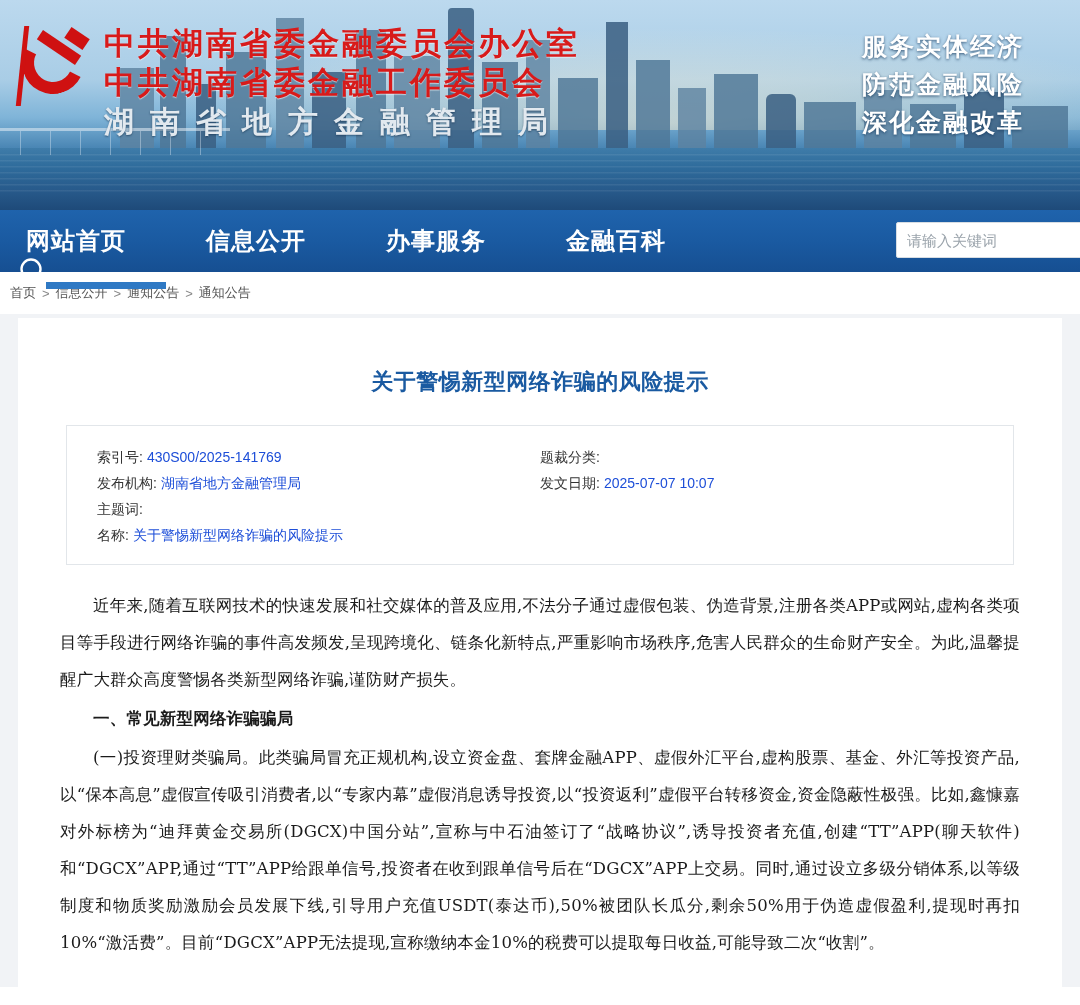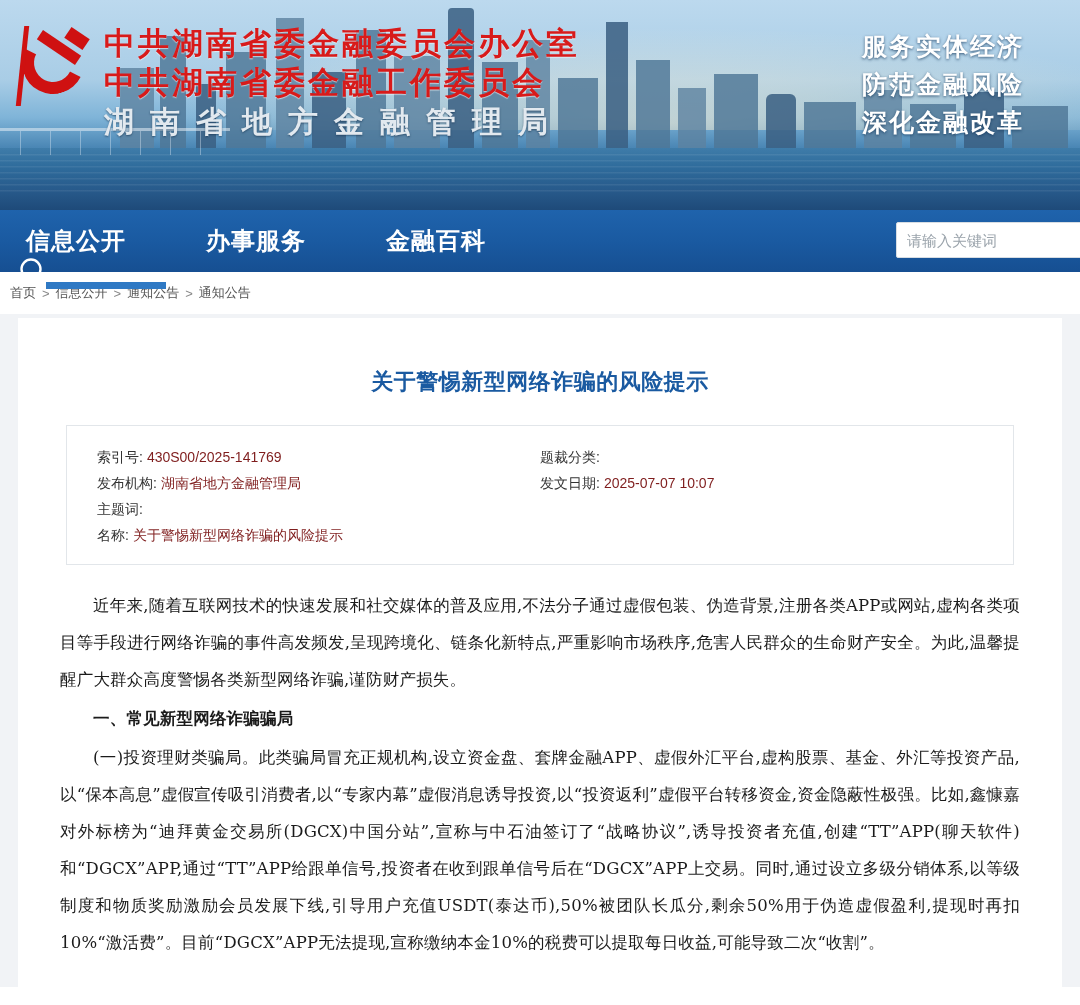--- a/index.html
+++ b/index.html
@@ -167,21 +167,21 @@
   }
   .meta-box {
     border: 1px solid #e2e6ea;
     padding: 18px 30px 16px;
     margin: 0 14px 22px;
   }
   .meta-grid { display: block; position: relative; }
   .meta-row { display: flex; font-size: 14px; color: #333; line-height: 26px; }
   .meta-col { width: 50%; display: flex; }
   .meta-k { color: #333; white-space: nowrap; }
-  .meta-v { color: #7f1d1d; margin-left: 4px; }
+  .meta-v { color: #1d4ed8; margin-left: 4px; }
 
   .body-text { padding: 0 8px; }
   .body-text p {
     margin: 0 0 2px;
     font-family: "DejaVu Serif", "Liberation Serif", serif;
     font-size: 16.5px;
     line-height: 37px;
     color: #1b1b1b;
     text-align: justify;
     text-indent: 2em;
@@ -247,20 +247,21 @@
 
   <div class="banner-slogans">
     <div>服务实体经济</div>
     <div>防范金融风险</div>
     <div>深化金融改革</div>
   </div>
 </div>
 
 <div class="nav">
   <div class="nav-items">
+    <div class="nav-item">网站首页</div>
     <div class="nav-item">信息公开</div>
     <div class="nav-item">办事服务</div>
     <div class="nav-item">金融百科</div>
   </div>
   <div class="search-wrap">
     <input class="search-input" type="text" placeholder="请输入关键词" style="">
   </div>
   <button class="search-btn" aria-label="search">
     <svg width="34" height="34" viewBox="0 0 34 34" fill="none">
       <circle cx="15" cy="14" r="9.5" stroke="#ffffff" stroke-width="2.4"></circle>

